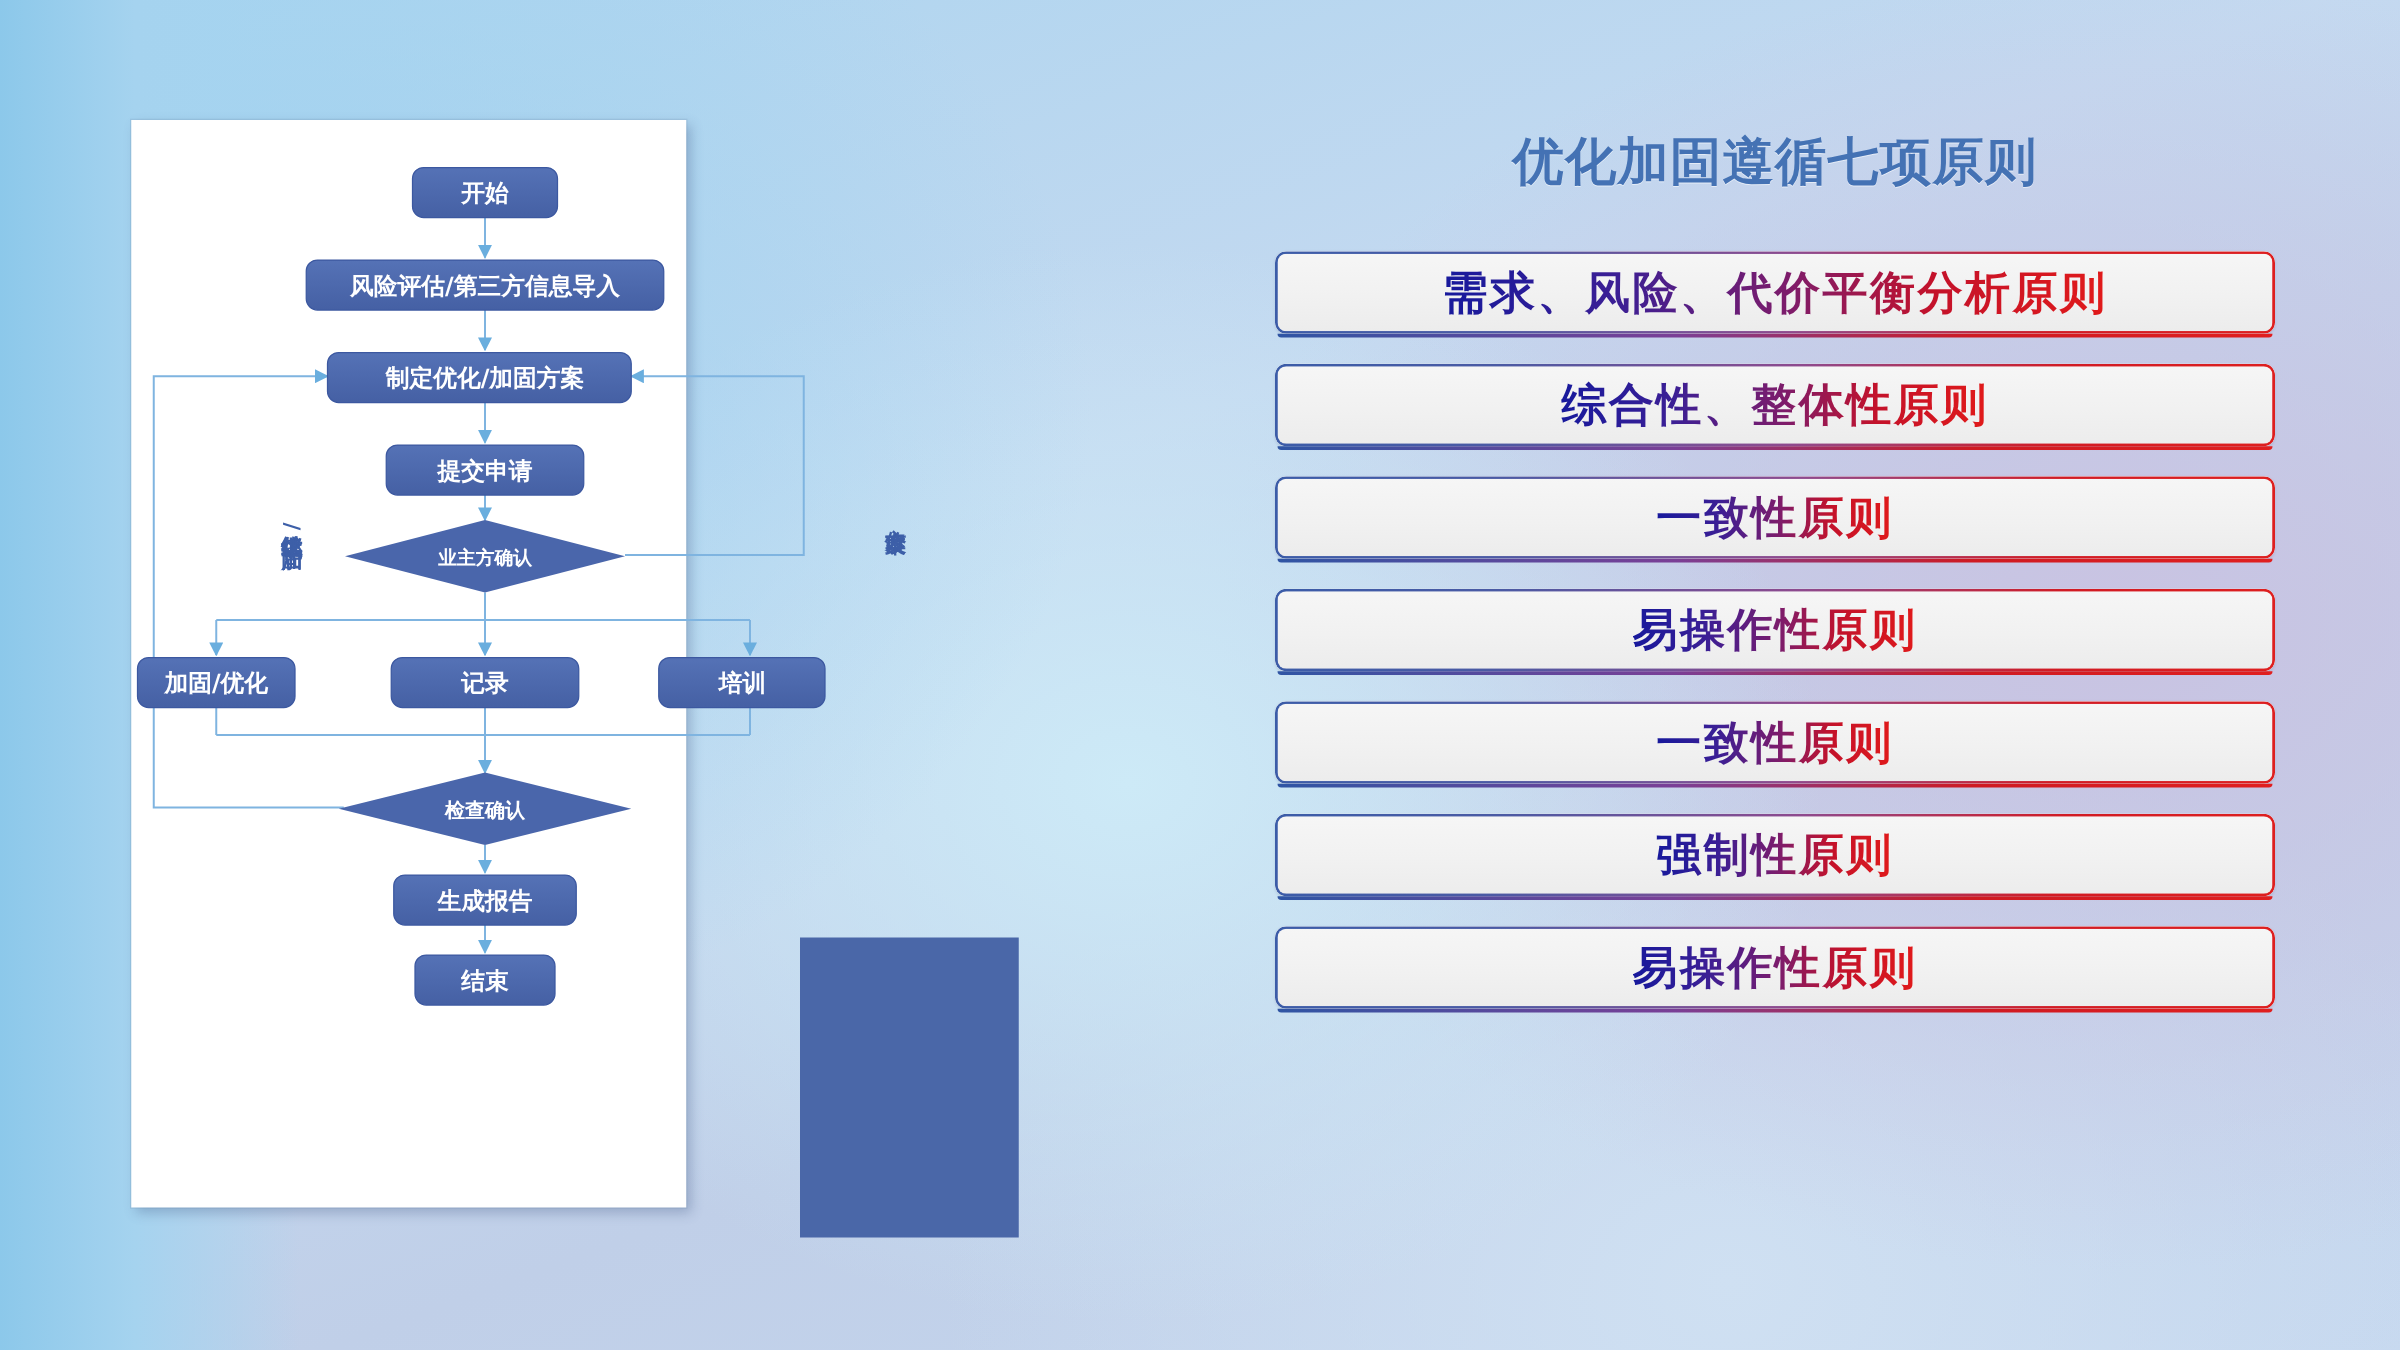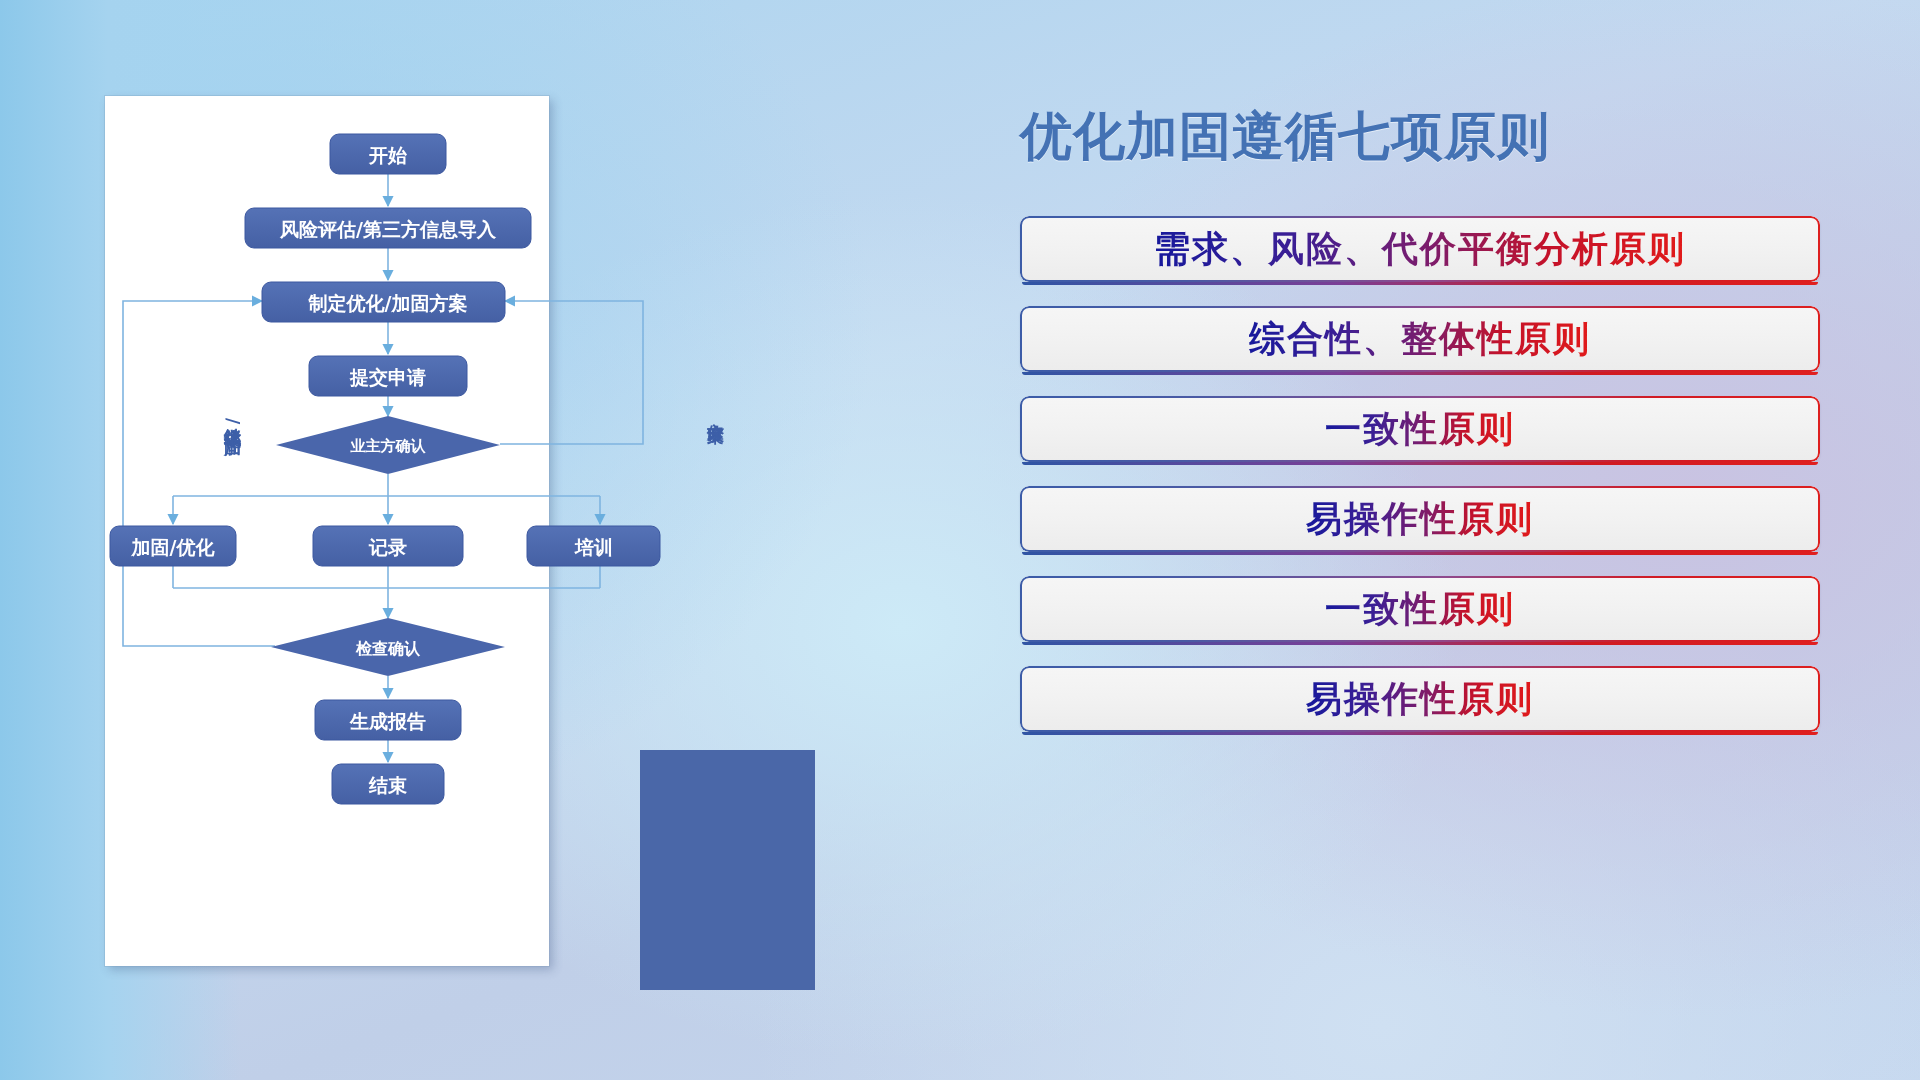--- a/index.html
+++ b/index.html
@@ -48,22 +48,22 @@
     line-height:1;white-space:nowrap;
   }
   #vlabel-left{left:119px;top:318px;}
   #vlabel-right{left:602px;top:314px;}
 
   
   #panel{
     position:absolute;left:1020px;top:76px;width:800px;height:920px;
   }
   #panel-title{
-    font-size:52px;font-weight:bold;color:#4472b4;
-    letter-spacing:1px;
+    font-size:41px;font-weight:bold;color:#4472b4;
+    text-align:center;letter-spacing:1px;
     margin:26px 0 0 0;
     text-shadow:0 1px 0 rgba(255,255,255,.55);
   }
   #cards{margin-top:44px;}
   .pcard{
     position:relative;
     height:66px;margin-bottom:24px;
     border-radius:9px;
     background:linear-gradient(180deg,#f6f6f6 0%, #f1f1f1 55%, #ececec 100%);
     display:flex;align-items:center;justify-content:center;
@@ -220,19 +220,22 @@
     </div>
 
     <div class="pcard">
       <span class="pcard-text">易操作性原则</span>
     </div>
 
     <div class="pcard">
       <span class="pcard-text">一致性原则</span>
     </div>
 
+    <div class="pcard">
+      <span class="pcard-text">强制性原则</span>
+    </div>
 
     <div class="pcard">
       <span class="pcard-text">易操作性原则</span>
     </div>
 
   </div>
 </div>
 
 </body></html>

